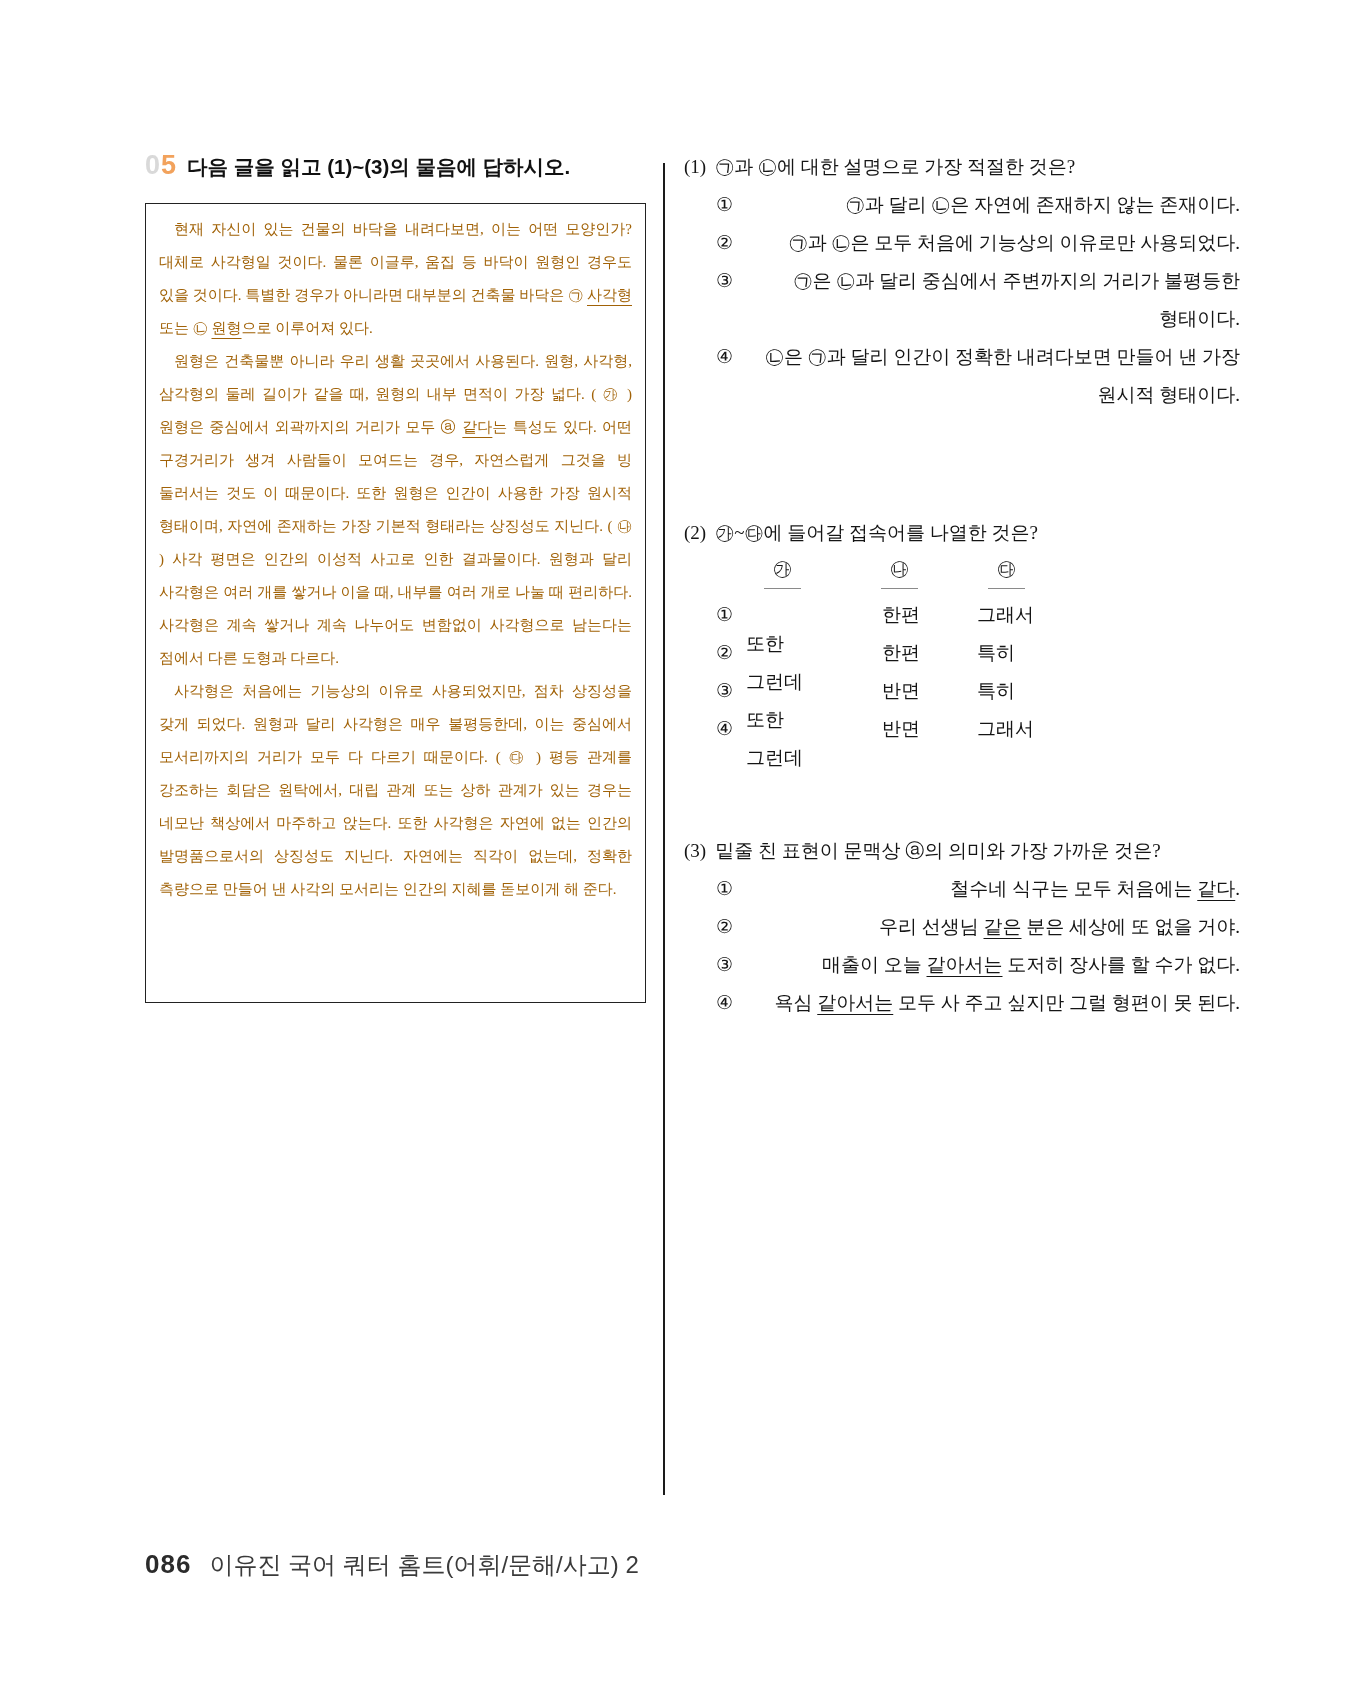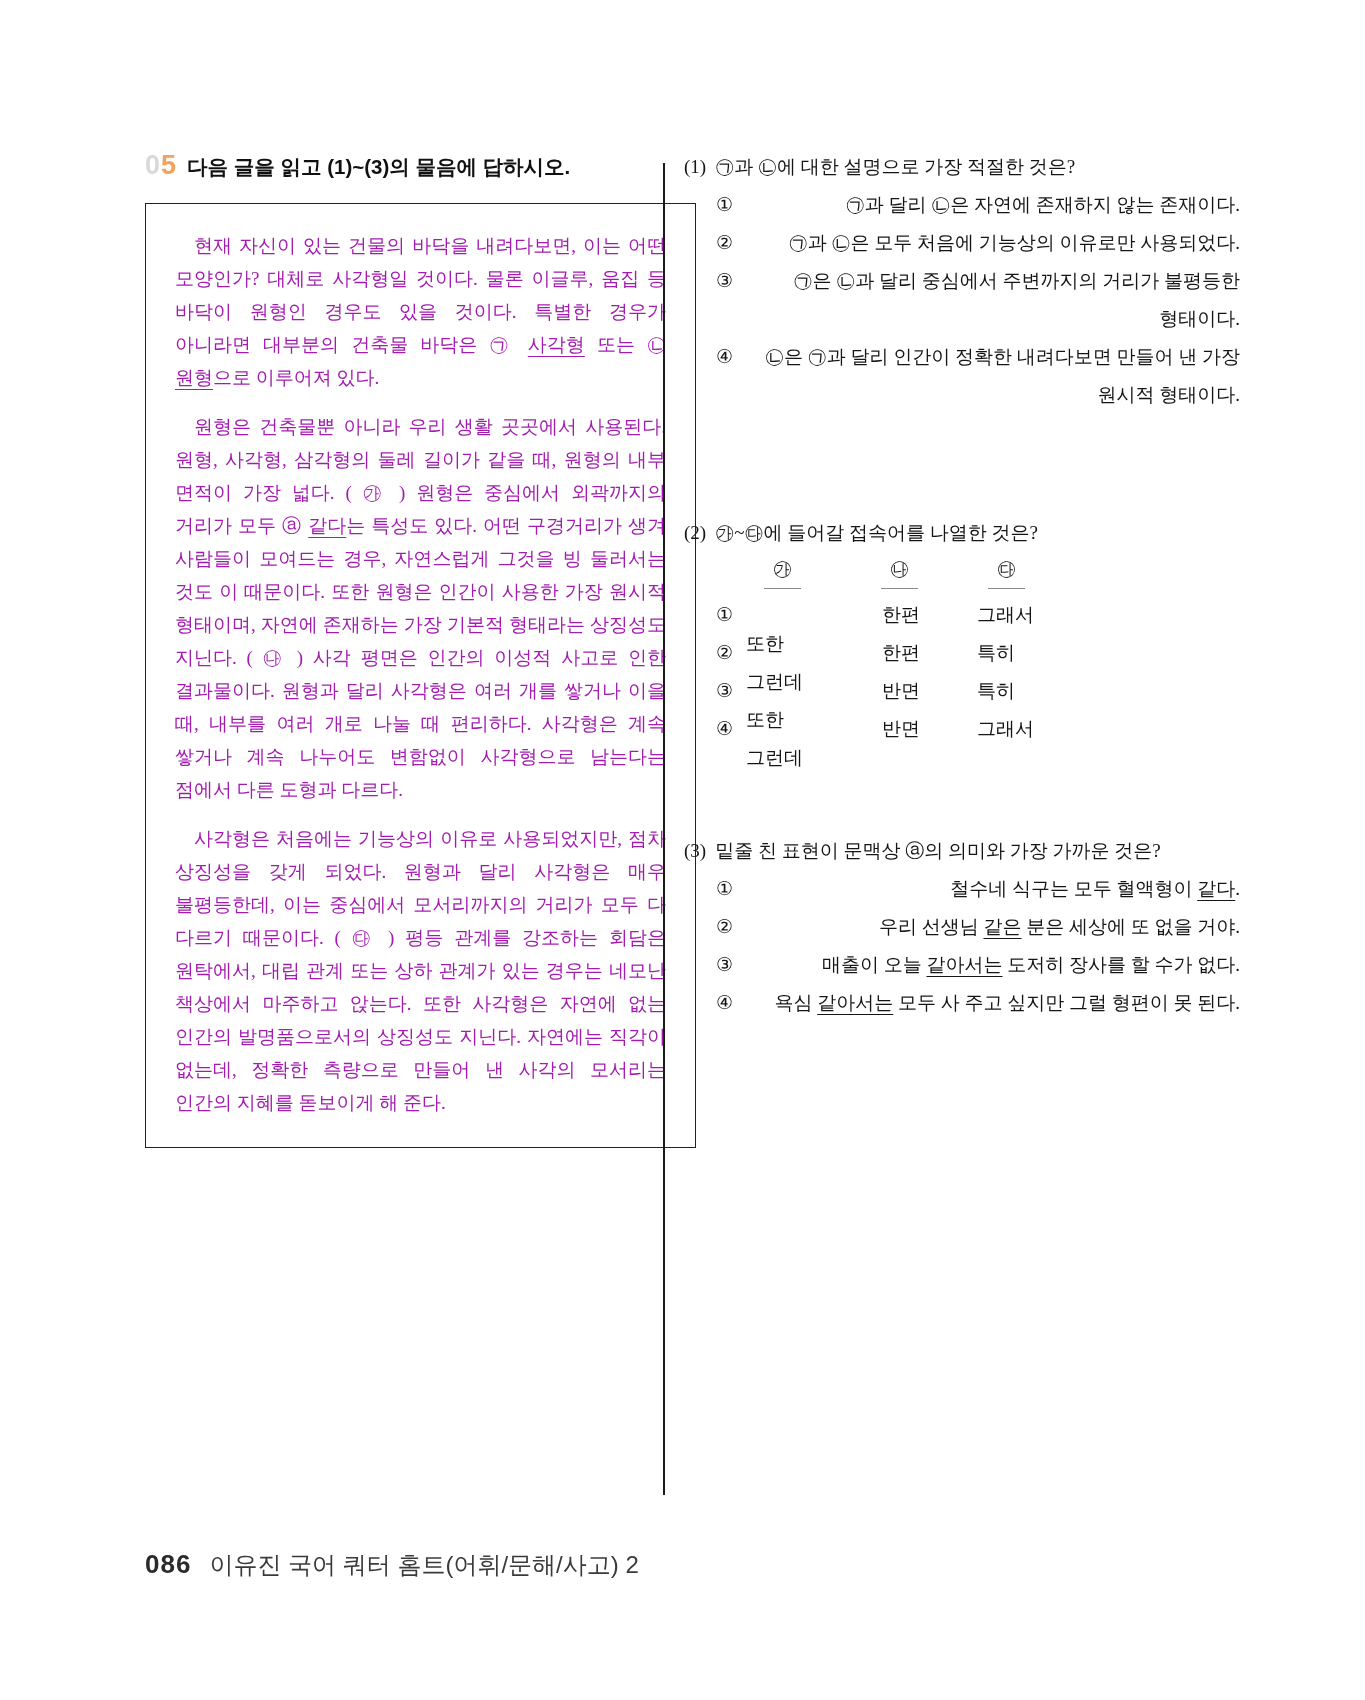--- a/index.html
+++ b/index.html
@@ -2,33 +2,33 @@
 <html><head>
 <meta charset="utf-8">
 <style>
   html,body{margin:0;padding:0;}
   body{
     width:1365px;height:1700px;position:relative;background:#ffffff;
     font-family:"Liberation Serif","DejaVu Serif",serif;
     color:#1c1c1c;
     -webkit-font-smoothing:antialiased;
   }
-  .left-col{position:absolute;left:145px;top:150px;width:551px;}
+  .left-col{position:absolute;left:145px;top:150px;width:501px;}
   .q-header{display:flex;align-items:baseline;font-family:"Liberation Sans","DejaVu Sans",sans-serif;}
   .q-num{font-size:27px;font-weight:bold;letter-spacing:1px;}
   .q-num .g{color:#d9d9d9;}
   .q-num .o{color:#f2a25c;}
   .q-title{font-size:20.5px;font-weight:bold;margin-left:10px;color:#111;}
   .passage-box{
     margin-top:22px;border:1.5px solid #222;padding:9px 13px 12px 13px;
     min-height:800px;box-sizing:border-box;
   }
   .passage-box p{
-    margin:16px;font-size:19px;line-height:33px;text-align:justify;
-    text-indent:1em;word-break:keep-all;color:#a21caf;
+    margin:0;font-size:15px;line-height:33px;text-align:justify;
+    text-indent:1em;word-break:keep-all;color:#a16207;
   }
   .divider{position:absolute;left:663px;top:163px;width:2px;height:1332px;background:#1a1a1a;}
   .right-col{position:absolute;left:684px;top:148px;width:556px;font-size:19px;line-height:38px;color:#151515;}
   .stem{display:flex;}
   .stem .lbl{flex:0 0 auto;margin-right:9px;}
   .stem .stxt{flex:1;}
   .opt{display:flex;padding-left:32px;}
   .opt .onum{flex:0 0 30px;}
   .opt .otxt{flex:1;word-break:keep-all;text-align:right;}
   .ul{text-decoration:underline;text-underline-offset:5px;text-decoration-thickness:1px;}
@@ -124,21 +124,21 @@
     </div>
   </div>
 
   <div class="block-q3">
     <div class="stem">
       <span class="lbl">(3)</span>
       <span class="stxt">밑줄 친 표현이 문맥상 ⓐ의 의미와 가장 가까운 것은?</span>
     </div>
     <div class="opt">
       <span class="onum">①</span>
-      <span class="otxt"><span>철수네 식구는 모두 혈액형이 </span><span class="ul">같다</span><span>.</span></span>
+      <span class="otxt"><span>철수네 식구는 모두 처음에는 </span><span class="ul">같다</span><span>.</span></span>
     </div>
     <div class="opt">
       <span class="onum">②</span>
       <span class="otxt"><span>우리 선생님 </span><span class="ul">같은</span><span> 분은 세상에 또 없을 거야.</span></span>
     </div>
     <div class="opt">
       <span class="onum">③</span>
       <span class="otxt"><span>매출이 오늘 </span><span class="ul">같아서는</span><span> 도저히 장사를 할 수가 없다.</span></span>
     </div>
     <div class="opt">

